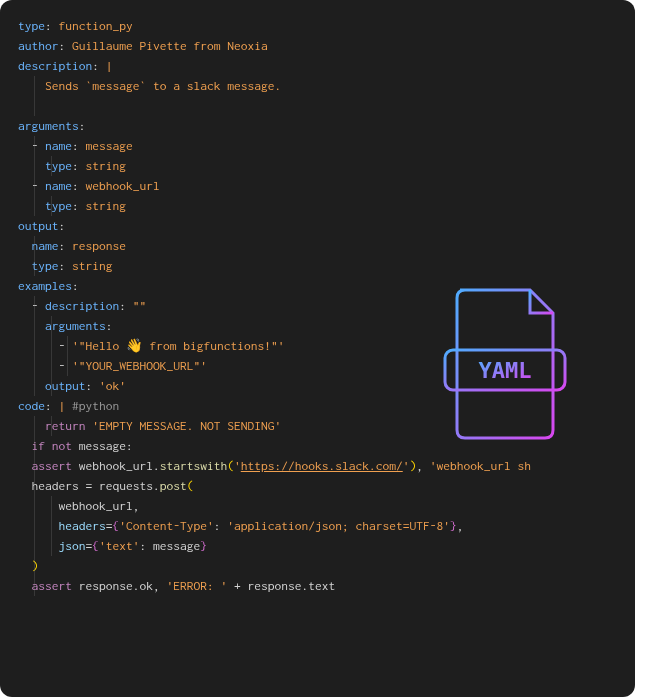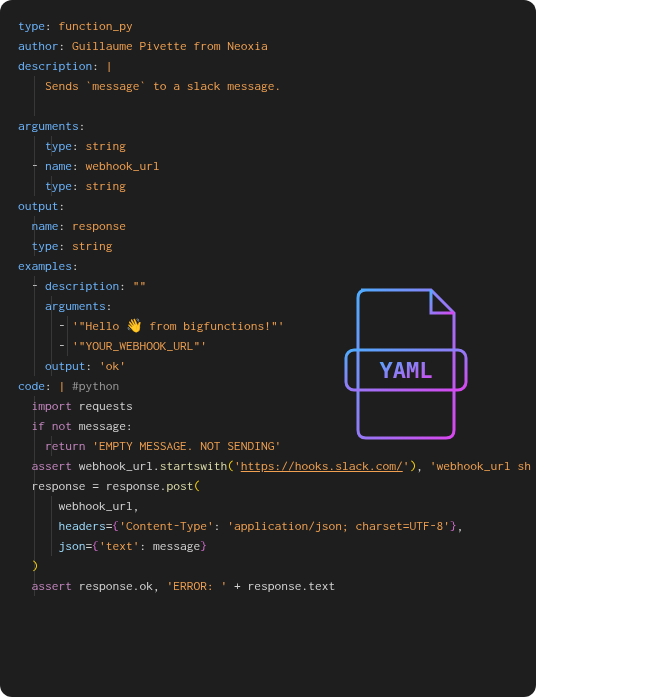--- a/index.html
+++ b/index.html
@@ -7,21 +7,21 @@
     background: #fff;
     width: 659px;
     height: 697px;
     overflow: hidden;
     font-family: 'SF Mono', 'Monaco', 'Inconsolata', 'Fira Code', 'Consolas', monospace;
   }
   .code-block {
     background: #1e1e1e;
     border-radius: 12px;
     padding: 16px 0 16px 18px;
-    width: 536px;
+    width: 635px;
     height: 697px;
     overflow: hidden;
     position: relative;
   }
   .line {
     font-size: 13.5px;
     line-height: 20px;
     white-space: pre;
     color: #d4d4d4;
     position: relative;
@@ -64,38 +64,38 @@
 
 <div class="code-block">
   <div class="lines-wrap" id="lines">
       <div class="line"><span class="key">type</span><span class="punc">: </span><span class="str">function_py</span></div>
       <div class="line"><span class="key">author</span><span class="punc">: </span><span class="str">Guillaume Pivette from Neoxia</span></div>
       <div class="line"><span class="key">description</span><span class="punc">: </span><span class="str">|</span></div>
       <div class="line"><span class="guide g1"></span>    <span class="str">Sends `message` to a slack message.</span></div>
       <div class="line"><span class="guide g1"></span><span class="text"></span></div>
       <div class="line"><span class="guide g1"></span>    </div>
       <div class="line"><span class="key">arguments</span><span class="punc">:</span></div>
+      <div class="line"><span class="guide g1"></span>  <span class="punc">- </span><span class="key">name</span><span class="punc">: </span><span class="str">message</span></div>
       <div class="line"><span class="guide g1"></span><span class="guide g2"></span>    <span class="key">type</span><span class="punc">: </span><span class="str">string</span></div>
       <div class="line"><span class="guide g1"></span>  <span class="punc">- </span><span class="key">name</span><span class="punc">: </span><span class="str">webhook_url</span></div>
       <div class="line"><span class="guide g1"></span><span class="guide g2"></span>    <span class="key">type</span><span class="punc">: </span><span class="str">string</span></div>
       <div class="line"><span class="key">output</span><span class="punc">:</span></div>
       <div class="line"><span class="guide g1"></span>  <span class="key">name</span><span class="punc">: </span><span class="str">response</span></div>
       <div class="line"><span class="guide g1"></span>  <span class="key">type</span><span class="punc">: </span><span class="str">string</span></div>
       <div class="line"><span class="key">examples</span><span class="punc">:</span></div>
       <div class="line"><span class="guide g1"></span>  <span class="punc">- </span><span class="key">description</span><span class="punc">: </span><span class="str">""</span></div>
       <div class="line"><span class="guide g1"></span><span class="guide g2"></span>    <span class="key">arguments</span><span class="punc">:</span></div>
       <div class="line"><span class="guide g1"></span><span class="guide g2"></span><span class="guide g3"></span>      <span class="punc">- </span><span class="str">'"Hello 👋 from bigfunctions!"'</span></div>
       <div class="line"><span class="guide g1"></span><span class="guide g2"></span><span class="guide g3"></span>      <span class="punc">- </span><span class="str">'"YOUR_WEBHOOK_URL"'</span></div>
       <div class="line"><span class="guide g1"></span><span class="guide g2"></span>    <span class="key">output</span><span class="punc">: </span><span class="str">'ok'</span></div>
       <div class="line"><span class="key">code</span><span class="punc">: </span><span class="str">| </span><span class="comment">#python</span></div>
-      <div class="line"><span class="guide g1"></span>  <span class="kw">import</span><span class="text"> requests</span></div>
+      <div class="line"><span class="guide g1"></span><span class="guide g2"></span>    <span class="kw">return</span><span class="text"> </span><span class="lit">'EMPTY MESSAGE. NOT SENDING'</span></div>
       <div class="line"><span class="guide g1"></span>  <span class="kw">if</span><span class="text"> </span><span class="kw">not</span><span class="text"> message:</span></div>
-      <div class="line"><span class="guide g1"></span><span class="guide g2"></span>    <span class="kw">return</span><span class="text"> </span><span class="lit">'EMPTY MESSAGE. NOT SENDING'</span></div>
       <div class="line"><span class="guide g1"></span>  <span class="kw">assert</span><span class="text"> webhook_url.</span><span class="fn">startswith</span><span class="bracket1">(</span><span class="lit">'</span><span class="lit underline">https://hooks.slack.com/</span><span class="lit">'</span><span class="bracket1">)</span><span class="text">, </span><span class="lit">'webhook_url sh</span></div>
-      <div class="line"><span class="guide g1"></span>  <span class="text">response = response.</span><span class="fn">post</span><span class="bracket1">(</span></div>
+      <div class="line"><span class="guide g1"></span>  <span class="text">headers = requests.</span><span class="fn">post</span><span class="bracket1">(</span></div>
       <div class="line"><span class="guide g1"></span><span class="guide g2"></span>      <span class="text">webhook_url,</span></div>
       <div class="line"><span class="guide g1"></span><span class="guide g2"></span>      <span class="pname">headers</span><span class="text">=</span><span class="bracket2">{</span><span class="lit">'Content-Type'</span><span class="text">: </span><span class="lit">'application/json; charset=UTF-8'</span><span class="bracket2">}</span><span class="text">,</span></div>
       <div class="line"><span class="guide g1"></span><span class="guide g2"></span>      <span class="pname">json</span><span class="text">=</span><span class="bracket2">{</span><span class="lit">'text'</span><span class="text">: message</span><span class="bracket2">}</span></div>
       <div class="line"><span class="guide g1"></span>  <span class="bracket1">)</span></div>
       <div class="line"><span class="guide g1"></span>  <span class="kw">assert</span><span class="text"> response.ok, </span><span class="lit">'ERROR: '</span><span class="text"> + response.text</span></div>
     </div>
 
   <svg class="yaml-icon" viewBox="0 0 140 160">
     <defs>
       <linearGradient id="grad" x1="0" y1="0" x2="1" y2="1">

